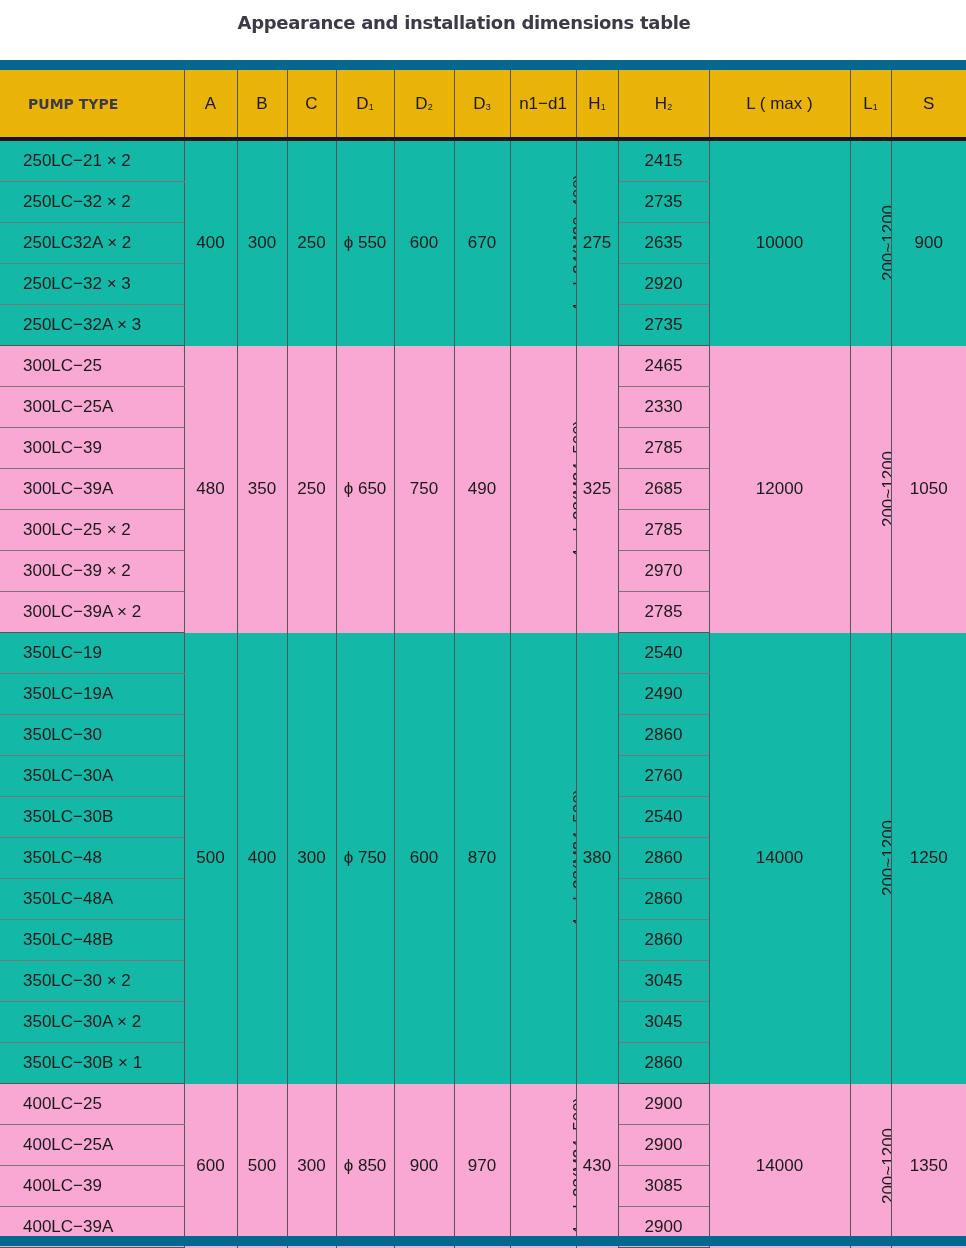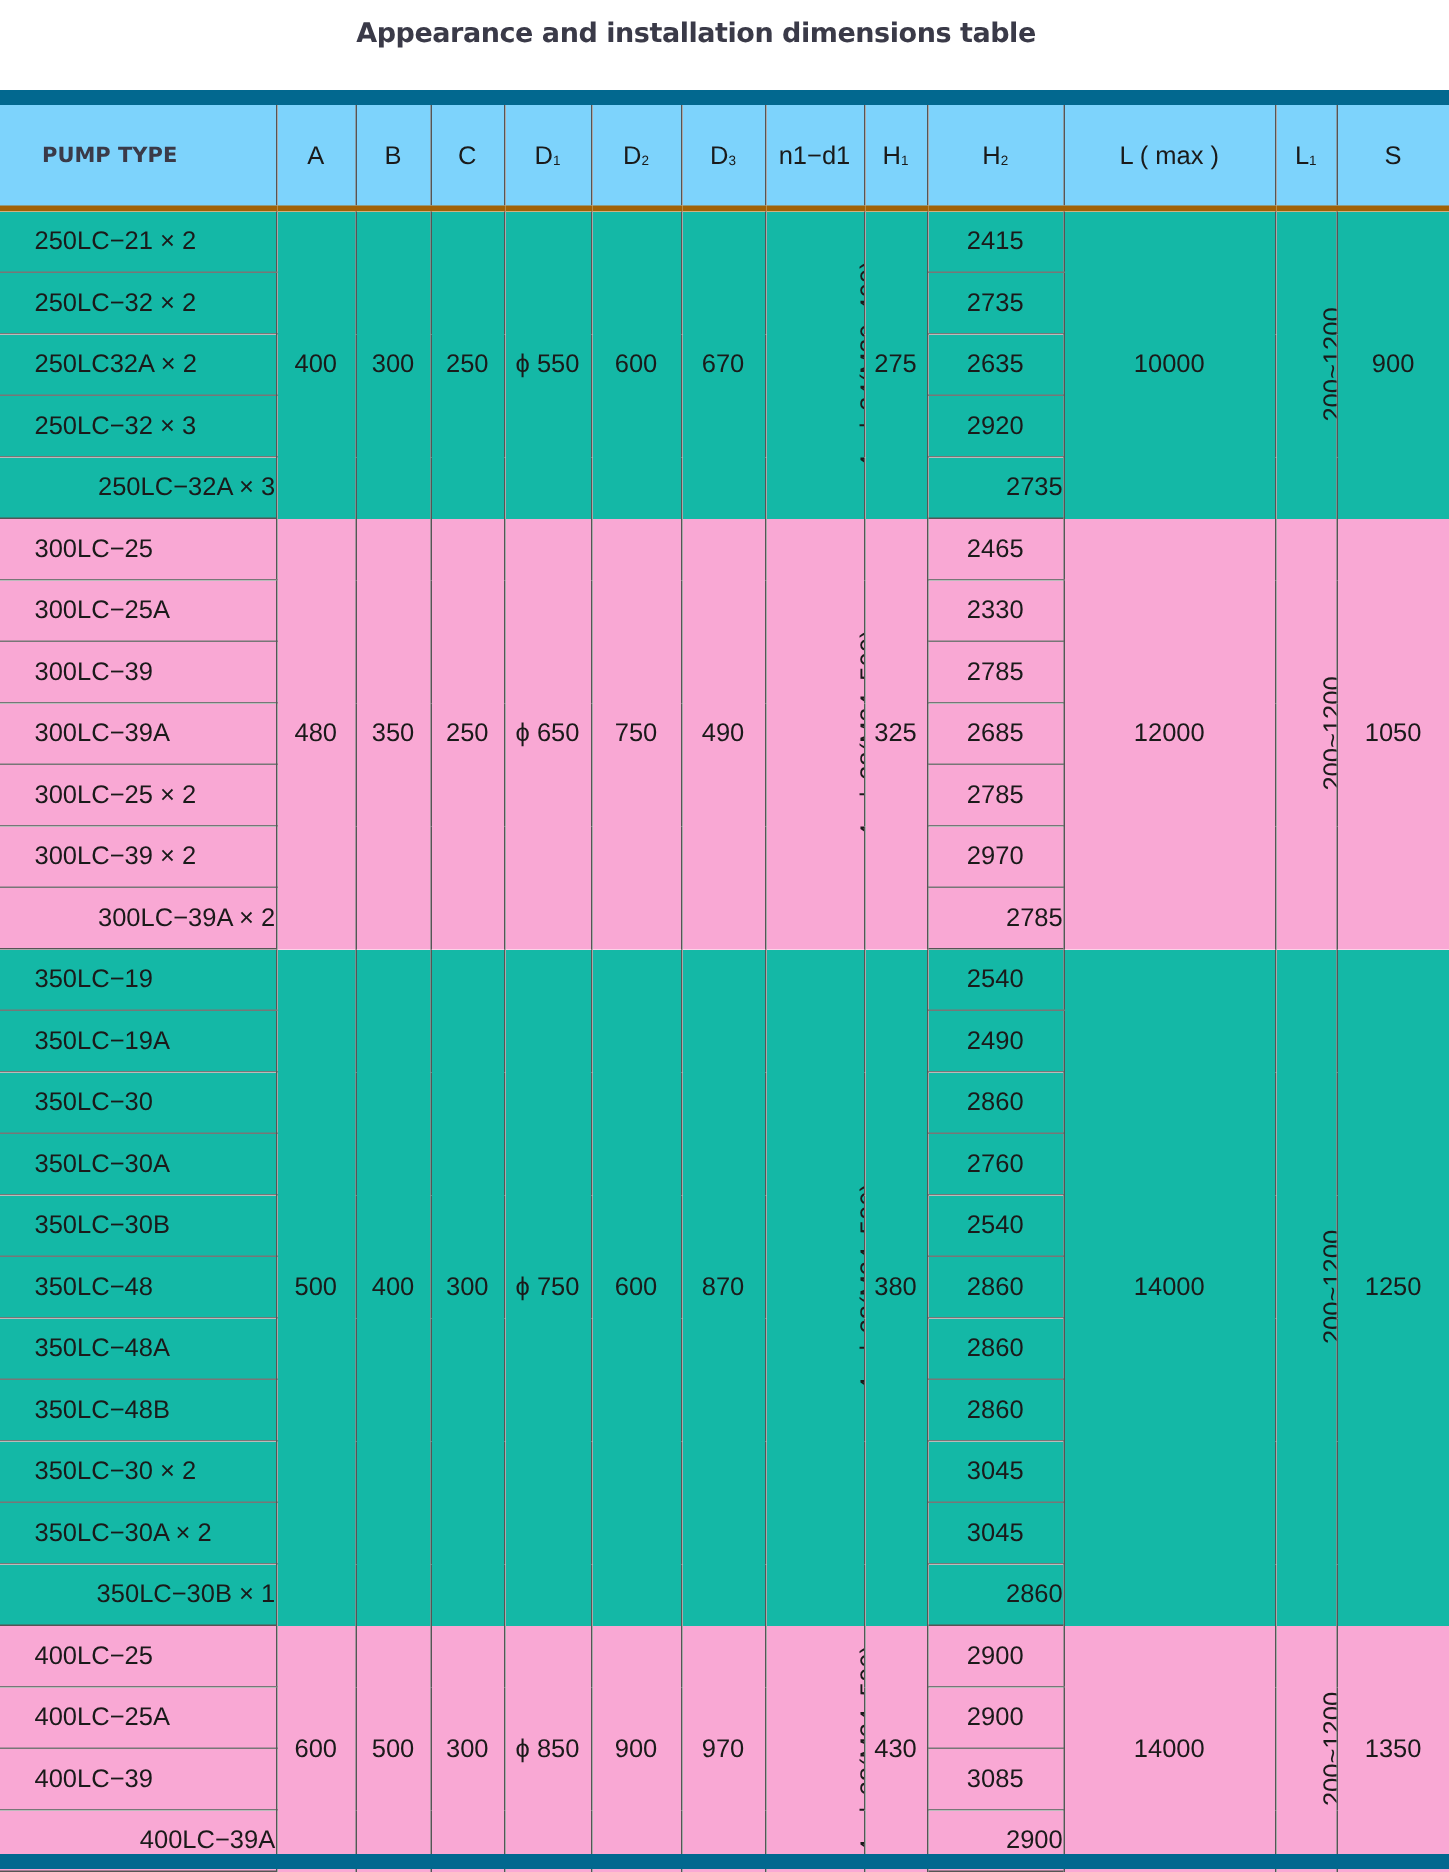--- a/index.html
+++ b/index.html
@@ -4,26 +4,26 @@
 <style>
   html, body { margin:0; padding:0; background:#ffffff; }
   body { width:966px; height:1248px; position:relative; overflow:hidden; font-family:"Liberation Sans", sans-serif; color:#1a1a1a; }
   .title { position:absolute; left:0; width:846px; top:12px; text-align:center; font-family:"DejaVu Sans", sans-serif; font-weight:bold; font-size:18px; color:#3a3a48; letter-spacing:-0.3px;margin-left:41px; }
   .topbar { position:absolute; left:0; top:60px; width:966px; height:10px; background:#02688f; }
   .botbar { position:absolute; left:0; top:1236px; width:966px; height:10px; background:#02688f; }
   table { position:absolute; left:0; top:70px; border-collapse:collapse; table-layout:fixed; width:966px; }
   th, td { border-left:1px solid #555; border-right:1px solid #555; padding:0; text-align:center; font-size:17px; font-weight:normal; vertical-align:middle; overflow:hidden; white-space:nowrap; }
   th:first-child, td:first-child { border-left:none; }
   th:last-child, td:last-child { border-right:none; }
-  thead th { background:#7dd3fc; height:67px; border-bottom:4px solid #a16207; }
+  thead th { background:#eab308; height:67px; border-bottom:4px solid #0f172a; }
   thead th.pump { font-family:"DejaVu Sans", sans-serif; font-weight:bold; font-size:14px; color:#3a3a48; text-align:left; padding-left:28px; }
   thead th sub { font-size:9px; vertical-align:baseline; position:relative; top:1px; }
   td.type { text-align:left; padding-left:23px; height:40px; border-bottom:1px solid #777; }
   td.h2 { border-bottom:1px solid #777; height:40px; }
-  tr.last td.type, tr.last td.h2 { border-bottom:1px solid #555;text-align:right; }
+  tr.last td.type, tr.last td.h2 { border-bottom:1px solid #555; }
   .g1 td, .g3 td { background:#14b8a6; }
   .g2 td, .g4 td { background:#f9a8d4; }
   .vert { display:inline-block; transform:rotate(-90deg); white-space:nowrap; }
 </style>
 </head>
 <body>
 
 <div class="title">Appearance and installation dimensions table</div>
 <div class="topbar"></div>
 

